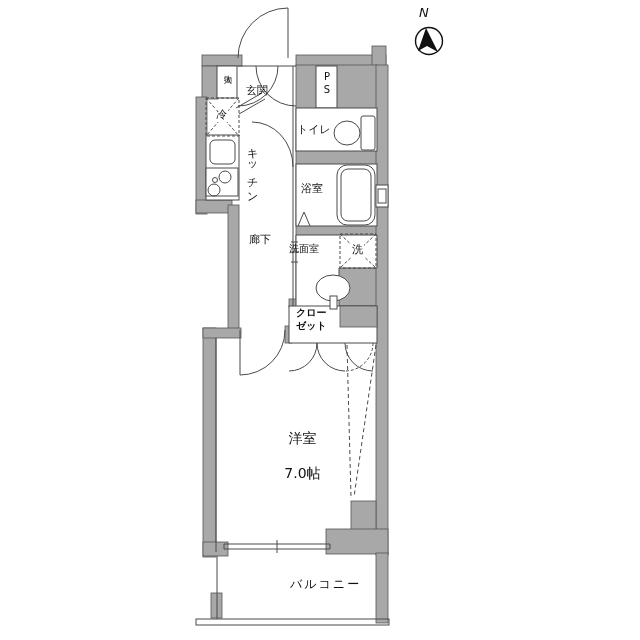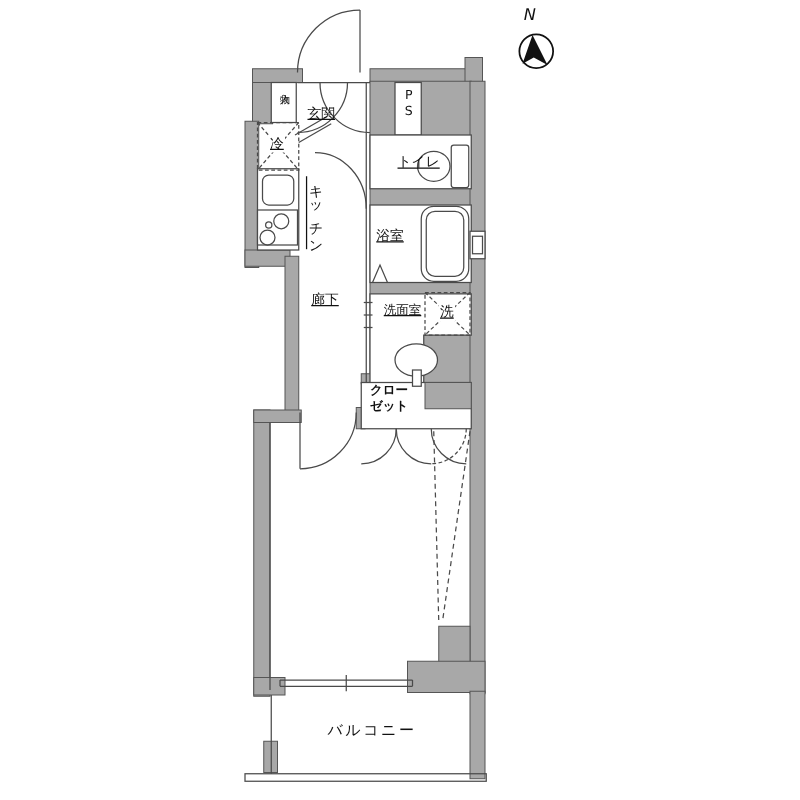--- a/index.html
+++ b/index.html
@@ -5,22 +5,22 @@
   html,body{margin:0;padding:0;background:#ffffff;}
   #stage{
     position:relative;width:640px;height:640px;background:#fff;overflow:hidden;
     font-family:"DejaVu Sans","Liberation Sans",sans-serif;color:#111;
   }
   #plan-svg{position:absolute;left:0;top:0;}
   .lbl{position:absolute;color:#111;white-space:pre-line;line-height:1.25;}
   .v{writing-mode:vertical-rl;text-orientation:upright;letter-spacing:2px;}
   .fs8{font-size:8px;letter-spacing:0;}
   .fs10{font-size:10px;}
-  .fs11{font-size:11px;text-decoration:underline;}
-  .fs12{font-size:12px;letter-spacing:2px;}
+  .fs11{font-size:11px;}
+  .fs12{font-size:12px;letter-spacing:2px;margin-left:28px;}
   .fs14{font-size:14px;}
   .center{text-align:center;}
   .onwhite{background:#fff;padding:0 1px;}
   .north{font-style:italic;font-size:13px;}
 </style>
 </head>
 <body>
 
 <div id="stage">
 
@@ -142,23 +142,27 @@
   <g>
     <circle cx="429" cy="41" r="13.5" fill="none" stroke="#111" stroke-width="1.4"></circle>
     <polygon points="426,28 438,52 427,46 418,51" fill="#111"></polygon>
   </g>
 </svg>
 
   <div class="lbl north" style="left:419px;top:5px;">N</div>
   <div class="lbl v fs8" style="left:222px;top:69px;">物入</div>
   <div class="lbl fs11" style="left:246px;top:84px;">玄関</div>
   <div class="lbl v fs10" style="left:320px;top:71px;">PS</div>
-  <div class="lbl fs11" style="left:318px;top:123px;">トイレ</div>
+  <div class="lbl fs11" style="left:297px;top:123px;">トイレ</div>
   <div class="lbl fs11 onwhite" style="left:215px;top:108px;">冷</div>
   <div class="lbl v fs11" style="left:245px;top:141px;">キッチン</div>
   <div class="lbl fs11" style="left:301px;top:182px;">浴室</div>
   <div class="lbl fs11" style="left:249px;top:233px;">廊下</div>
-  <div class="lbl fs10" style="left:307px;top:243px;text-decoration:underline;">洗面室</div>
+  <div class="lbl fs10" style="left:289px;top:243px;">洗面室</div>
   <div class="lbl fs11 onwhite" style="left:351px;top:243px;">洗</div>
   <div class="lbl fs10" style="left:296px;top:307px;font-weight:bold;">クロー
 ゼット</div>
+  <div class="lbl fs14 center" style="left:260px;top:412px;width:85px;">
+    <div>洋室</div>
+    <div>7.0帖</div>
+  </div>
   <div class="lbl fs12" style="left:262px;top:577px;">バルコニー</div>
 </div>
 
 </body></html>

